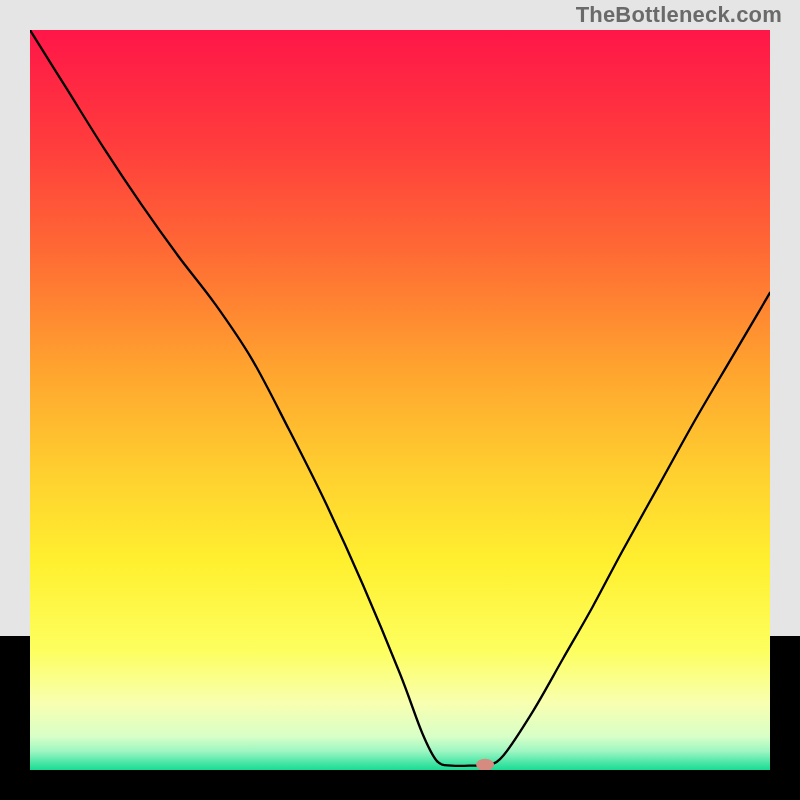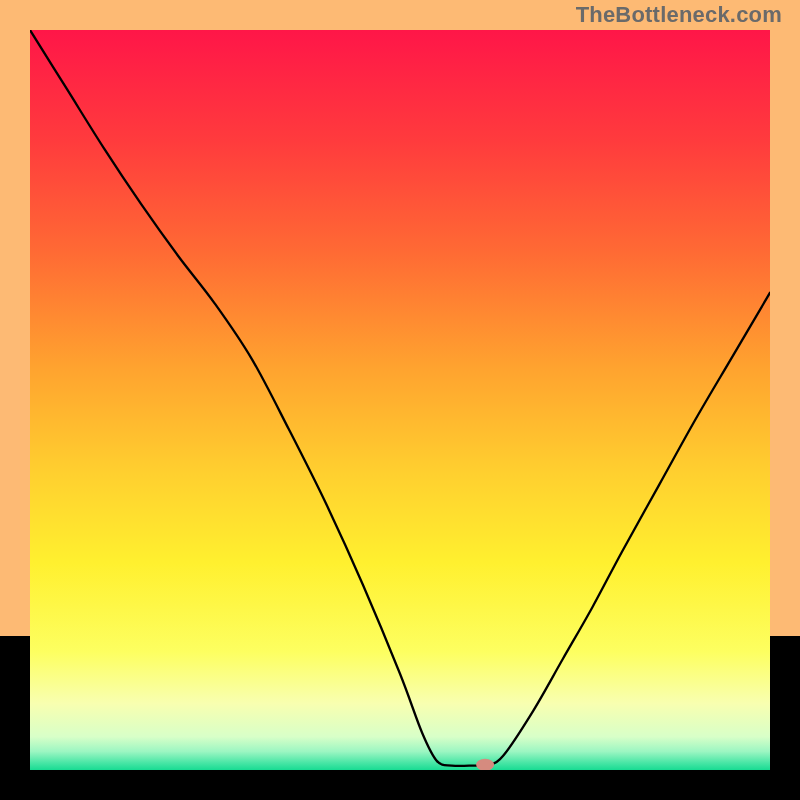--- a/index.html
+++ b/index.html
@@ -1,21 +1,21 @@
 <!DOCTYPE html>
 <html><head>
 <meta charset="utf-8">
 <style>
   * { margin: 0; padding: 0; box-sizing: border-box; }
   html, body { width: 800px; height: 800px; background: #000; overflow: hidden; }
   .frame {
     position: absolute;
     left: 0; top: 0;
     width: 800px; height: 636px;
-    background: #fdba74;
+    background: #e5e5e5;
   }
   .watermark {
     position: absolute;
     top: 2px;
     right: 18px;
     font-family: Arial, Helvetica, sans-serif;
     font-size: 22px;
     font-weight: bold;
     color: #6a6a6a;
     letter-spacing: 0.2px;

